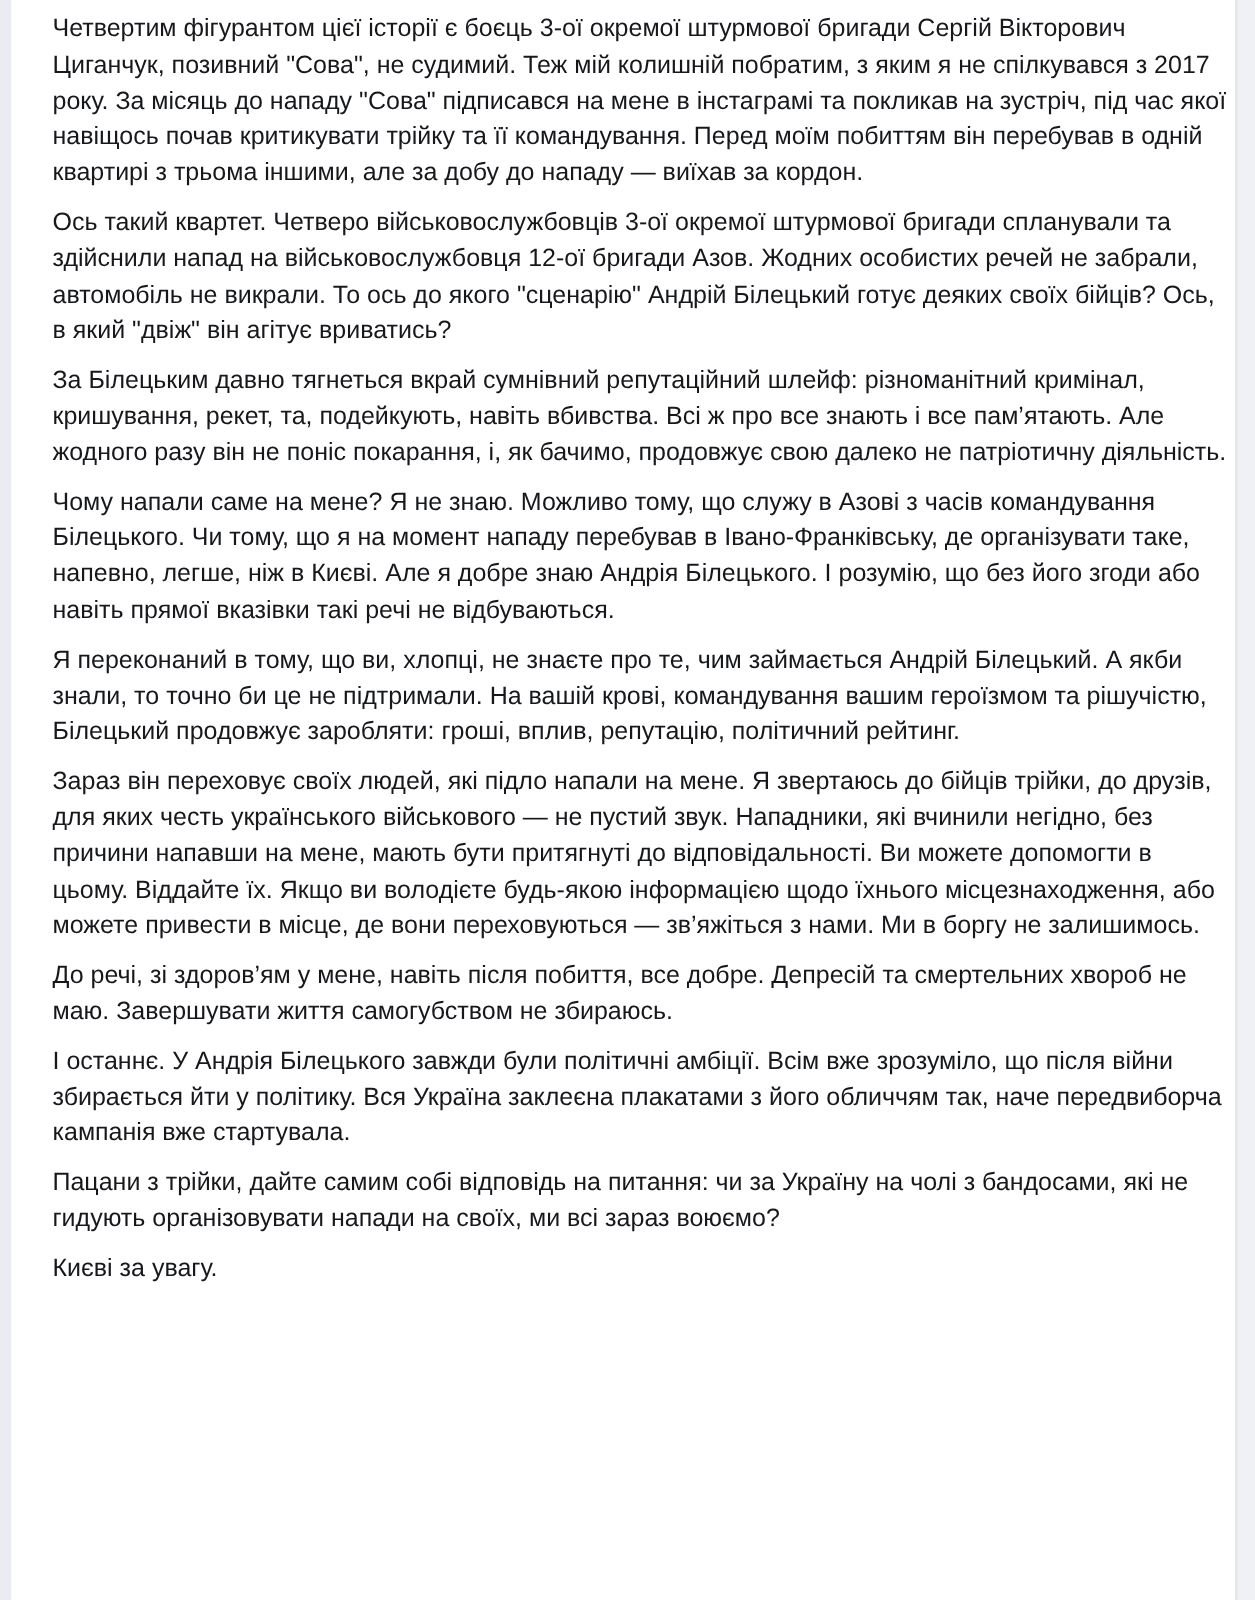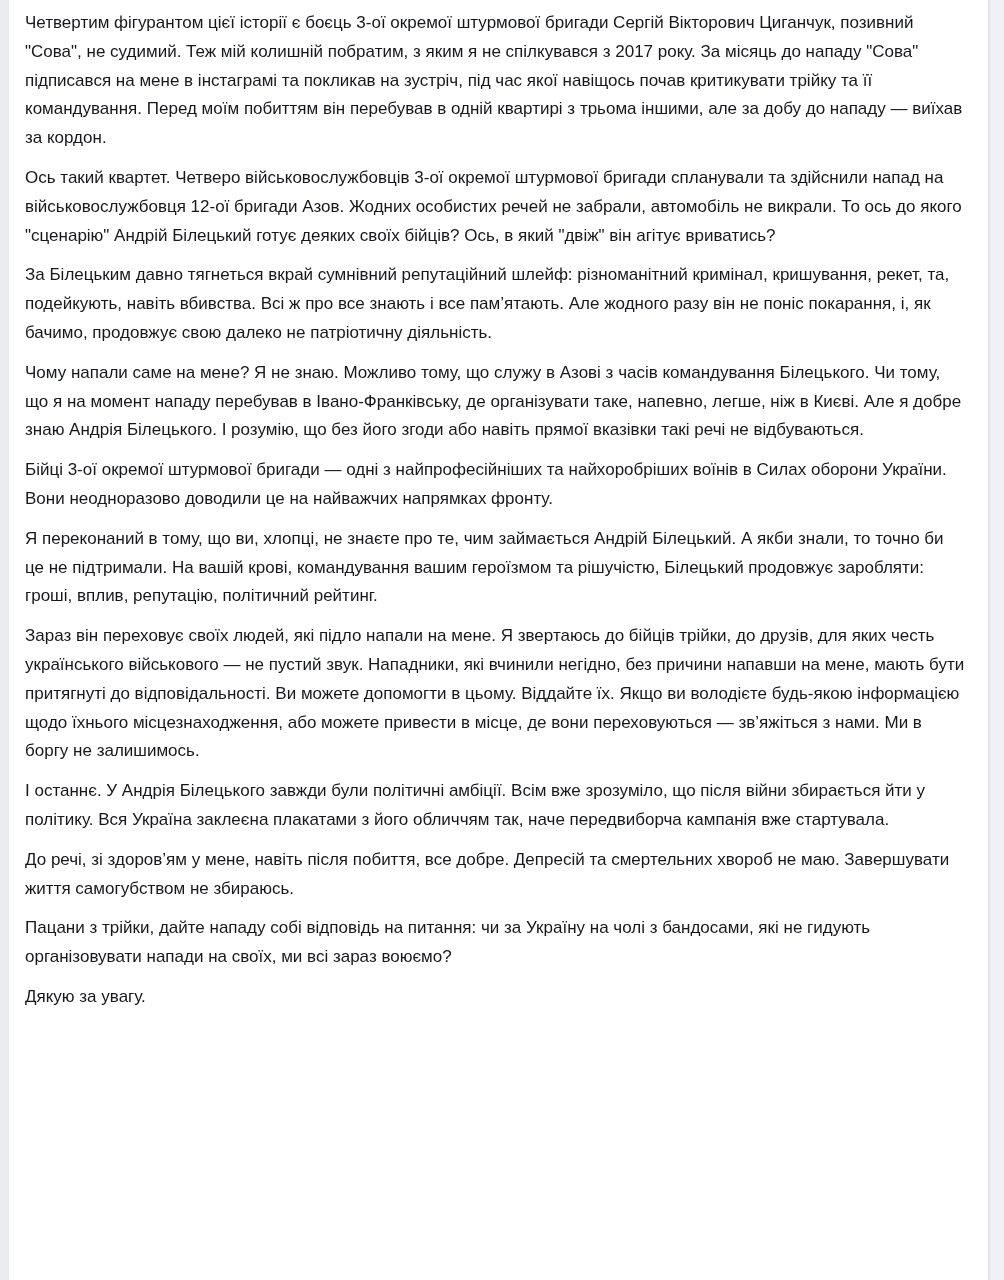--- a/index.html
+++ b/index.html
@@ -22,25 +22,25 @@
   }
   .edge-strip-right {
     position: absolute;
     right: 0; top: 0; bottom: 0;
     width: 14px;
     background: #eff1f5;
     border-left: 2px solid #e4e6ea;
   }
   .post-body {
     position: absolute;
-    left: 25px;
+    left: 42px;
     top: 9px;
     width: 941px;
     color: #16181c;
-    font-size: 17px;
+    font-size: 20px;
     line-height: 28.8px;
     font-weight: 400;
     text-align: left;
   }
   .post-body p {
     margin: 0 0 11px 0;
     padding: 0;
     word-wrap: break-word;
   }
 </style>
@@ -48,20 +48,19 @@
 <body>
 
 <div class="edge-strip-left"></div>
 <div class="edge-strip-right"></div>
 
 <div class="post-body">
     <p>Четвертим фігурантом цієї історії є боєць 3-ої окремої штурмової бригади Сергій Вікторович Циганчук, позивний "Сова", не судимий. Теж мій колишній побратим, з яким я не спілкувався з 2017 року. За місяць до нападу "Сова" підписався на мене в інстаграмі та покликав на зустріч, під час якої навіщось почав критикувати трійку та її командування. Перед моїм побиттям він перебував в одній квартирі з трьома іншими, але за добу до нападу — виїхав за кордон.</p>
     <p>Ось такий квартет. Четверо військовослужбовців 3-ої окремої штурмової бригади спланували та здійснили напад на військовослужбовця 12-ої бригади Азов. Жодних особистих речей не забрали, автомобіль не викрали. То ось до якого "сценарію" Андрій Білецький готує деяких своїх бійців? Ось, в який "двіж" він агітує вриватись?</p>
     <p>За Білецьким давно тягнеться вкрай сумнівний репутаційний шлейф: різноманітний кримінал, кришування, рекет, та, подейкують, навіть вбивства. Всі ж про все знають і все пам’ятають. Але жодного разу він не поніс покарання, і, як бачимо, продовжує свою далеко не патріотичну діяльність.</p>
     <p>Чому напали саме на мене? Я не знаю. Можливо тому, що служу в Азові з часів командування Білецького. Чи тому, що я на момент нападу перебував в Івано-Франківську, де організувати таке, напевно, легше, ніж в Києві. Але я добре знаю Андрія Білецького. І розумію, що без його згоди або навіть прямої вказівки такі речі не відбуваються.</p>
-    <p>Бійці 3-ої окремої штурмової бригади — одні з найпрофесійніших та найхоробріших воїнів в Силах оборони України. Вони неодноразово доводили це на найважчих напрямках фронту.</p>
     <p>Я переконаний в тому, що ви, хлопці, не знаєте про те, чим займається Андрій Білецький. А якби знали, то точно би це не підтримали. На вашій крові, командування вашим героїзмом та рішучістю, Білецький продовжує заробляти: гроші, вплив, репутацію, політичний рейтинг.</p>
     <p>Зараз він переховує своїх людей, які підло напали на мене. Я звертаюсь до бійців трійки, до друзів, для яких честь українського військового — не пустий звук. Нападники, які вчинили негідно, без причини напавши на мене, мають бути притягнуті до відповідальності. Ви можете допомогти в цьому. Віддайте їх. Якщо ви володієте будь-якою інформацією щодо їхнього місцезнаходження, або можете привести в місце, де вони переховуються — зв’яжіться з нами. Ми в боргу не залишимось.</p>
+    <p>До речі, зі здоров’ям у мене, навіть після побиття, все добре. Депресій та смертельних хвороб не маю. Завершувати життя самогубством не збираюсь.</p>
     <p>І останнє. У Андрія Білецького завжди були політичні амбіції. Всім вже зрозуміло, що після війни збирається йти у політику. Вся Україна заклеєна плакатами з його обличчям так, наче передвиборча кампанія вже стартувала.</p>
-    <p>До речі, зі здоров’ям у мене, навіть після побиття, все добре. Депресій та смертельних хвороб не маю. Завершувати життя самогубством не збираюсь.</p>
-    <p>Пацани з трійки, дайте нападу собі відповідь на питання: чи за Україну на чолі з бандосами, які не гидують організовувати напади на своїх, ми всі зараз воюємо?</p>
-    <p>Дякую за увагу.</p>
+    <p>Пацани з трійки, дайте самим собі відповідь на питання: чи за Україну на чолі з бандосами, які не гидують організовувати напади на своїх, ми всі зараз воюємо?</p>
+    <p>Києві за увагу.</p>
   </div>
 
 </body></html>

